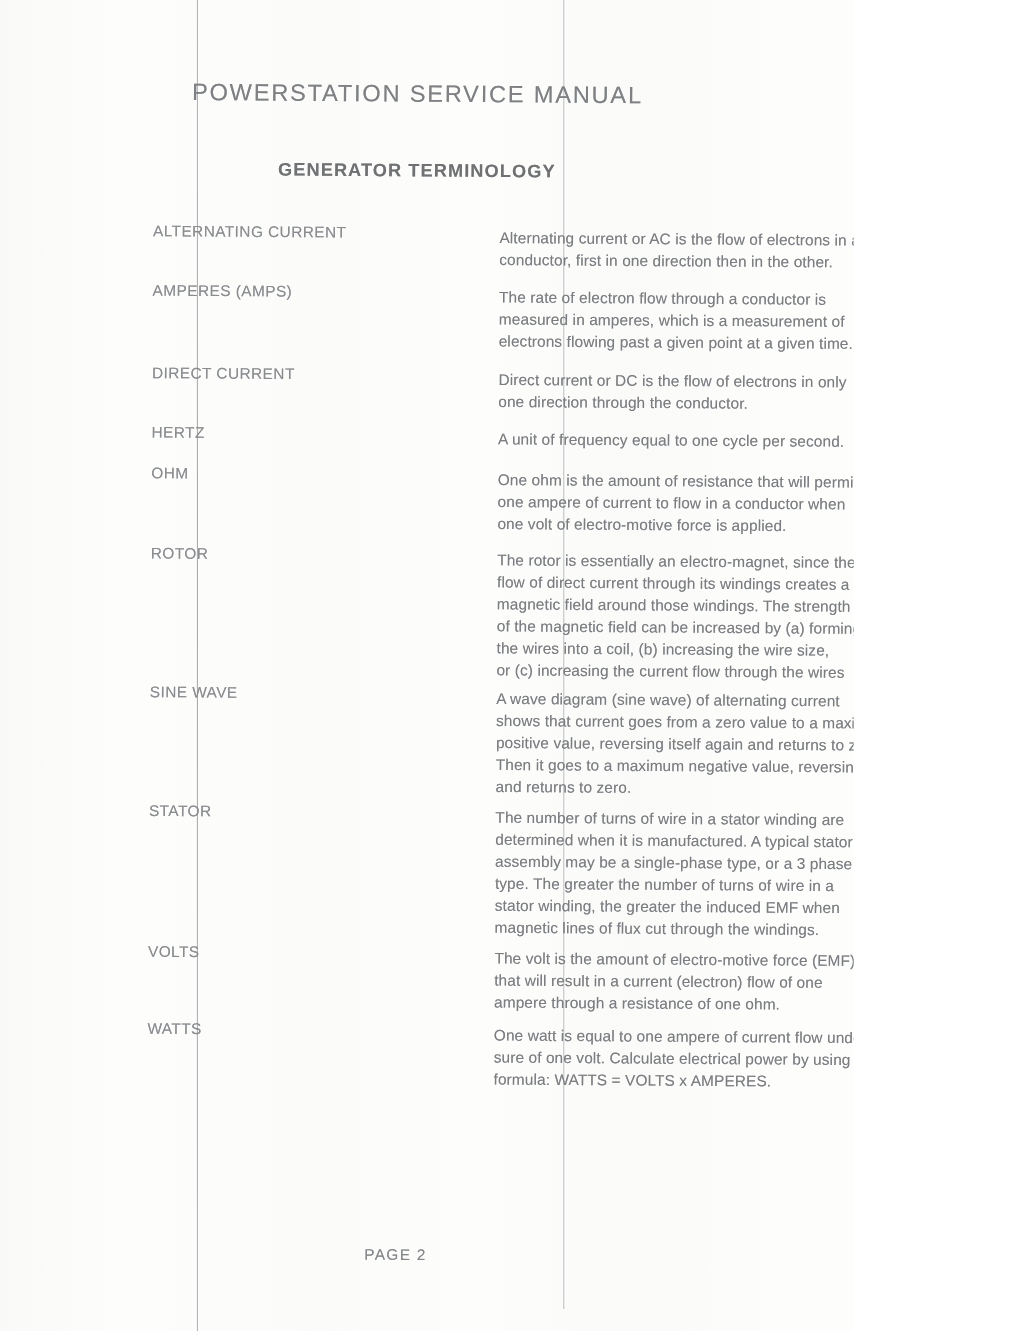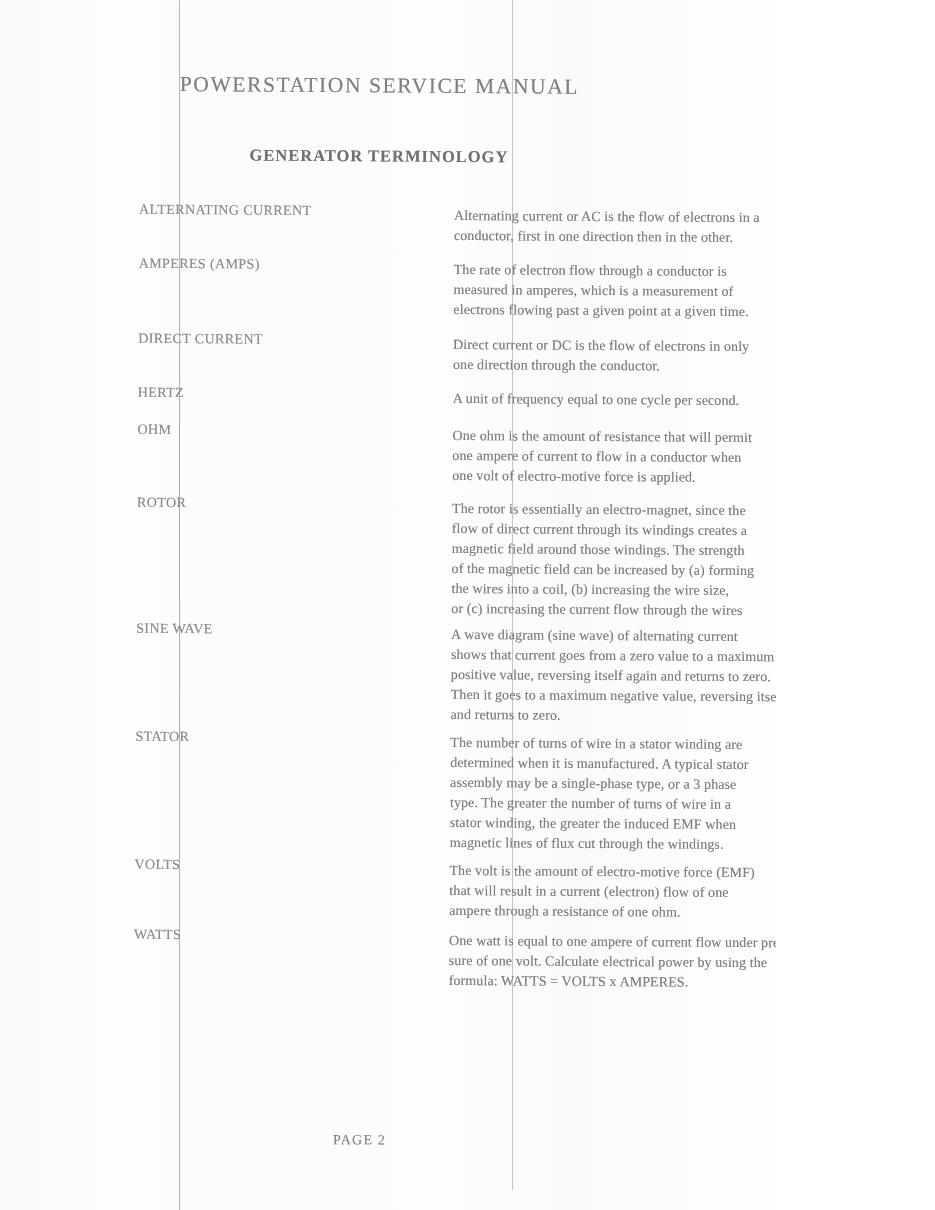--- a/index.html
+++ b/index.html
@@ -11,21 +11,21 @@
     position: relative;
     width: 776px;
     height: 1210px;
     overflow: hidden;
     background:
       linear-gradient(90deg,
         rgba(0,0,0,0.015) 0%, rgba(0,0,0,0.0) 14%,
         rgba(0,0,0,0.008) 38%, rgba(0,0,0,0.0) 56%,
         rgba(0,0,0,0.012) 74%, rgba(0,0,0,0.0) 92%),
       #fdfdfc;
-    font-family: Liberation Serif, serif;
+    font-family: Liberation Sans, sans-serif;
   }
   
   .scan-line {
     position: absolute;
     top: 0;
     width: 1px;
   }
   .scan-line.left {
     left: 179px;
     height: 1210px;

